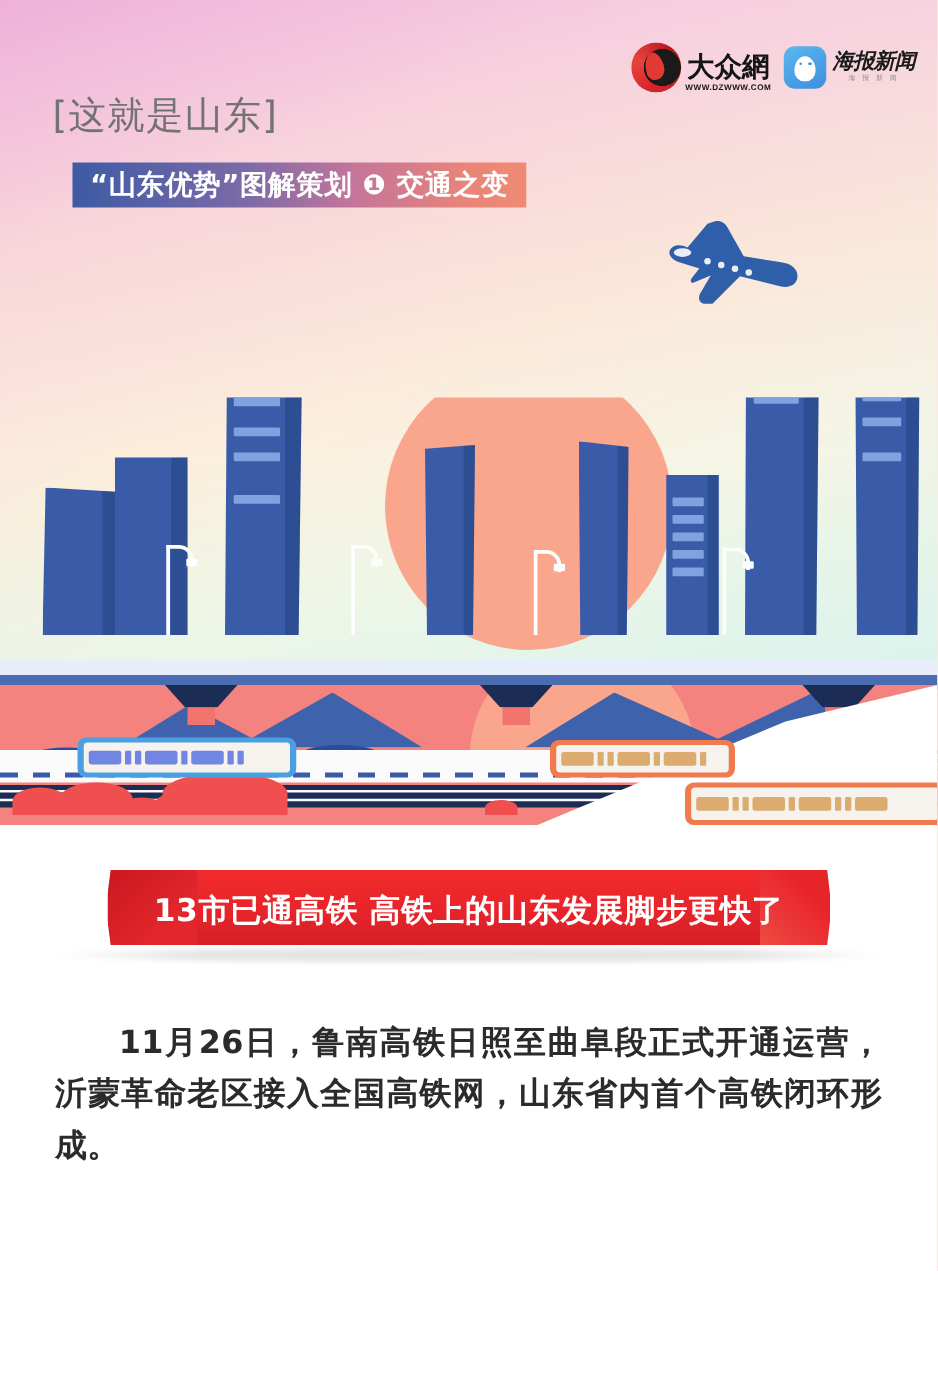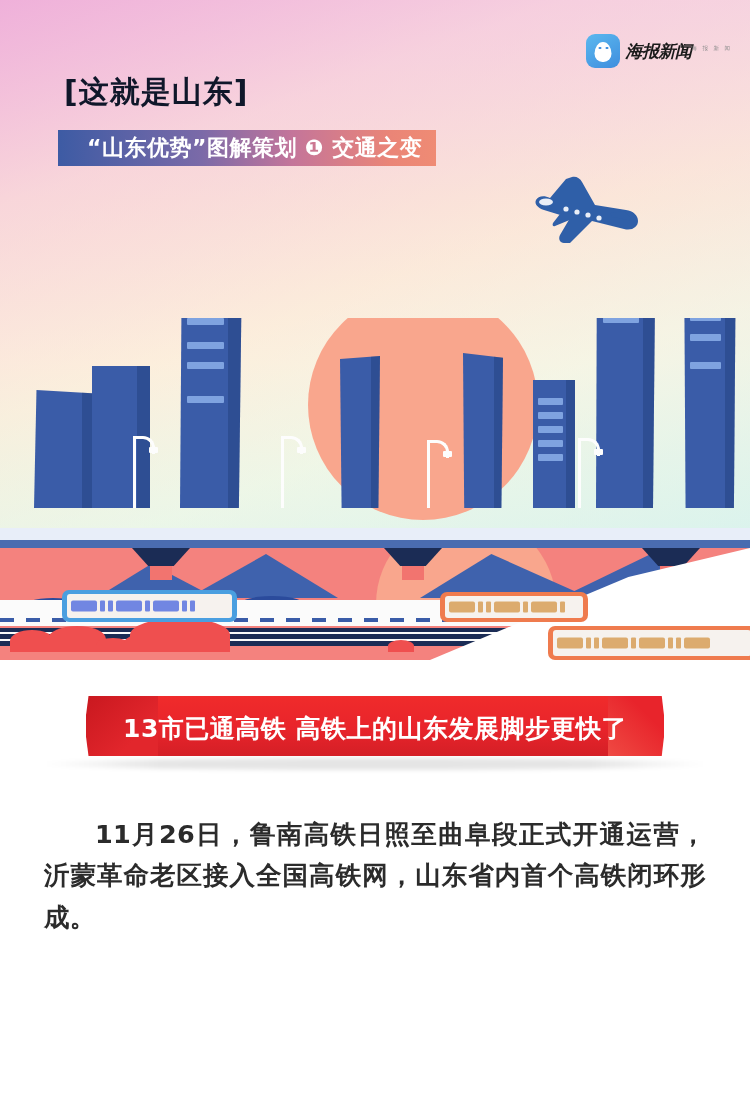--- a/index.html
+++ b/index.html
@@ -113,44 +113,44 @@
   .hb-seal::before, .hb-seal::after {
     content: "";
     position: absolute;
     top: 5px;
     width: 2.6px; height: 2.6px;
     border-radius: 50%;
     background: #3f8ede;
   }
   .hb-seal::before { left: 3.5px; }
   .hb-seal::after  { right: 3.5px; }
-  .hb-word { display: flex; flex-direction: row; line-height: 1; }
+  .hb-word { display: flex; flex-direction: column; line-height: 1; align-items: center; }
   .hb-cn {
     font-family: "DejaVu Sans", sans-serif;
     font-weight: bold;
     font-size: 17px;
     color: #1a1a1a;
     font-style: italic;
     letter-spacing: -0.5px;
   }
   .hb-sub {
     font-size: 5.5px;
     color: #8d8d8d;
     letter-spacing: 2px;
     margin-top: 3px;
   }
 
   
   .bracket-title {
     position: absolute;
-    left: 64px; top: 72px;
+    left: 42px; top: 72px;
     font-family: "DejaVu Sans", sans-serif;
     font-size: 30px;
-    font-weight: bold;
-    color: #0f172a;
+    font-weight: normal;
+    color: #737373;
     letter-spacing: 1px;
     white-space: nowrap;
   }
 
   
   .ribbon {
     position: absolute;
     left: 58px; top: 130px;
     height: 36px;
     padding: 0 14px;
@@ -158,21 +158,20 @@
     align-items: center;
     background: linear-gradient(to right, #3d5ba4 0%, #7b6aa8 38%, #c4759a 62%, #ea8577 88%, #ef8b74 100%);
     white-space: nowrap;
   }
   .ribbon-text {
     font-family: "DejaVu Sans", sans-serif;
     font-size: 22px;
     font-weight: bold;
     color: #ffffff;
     letter-spacing: 0.5px;
-    margin-left: 15px;
   }
 
   
   .headline {
     position: absolute;
     left: 56px; top: 192px;
     font-family: "DejaVu Sans", sans-serif;
     font-size: 48px;
     font-weight: bold;
     line-height: 1.22;
@@ -452,20 +451,27 @@
 </style>
 </head>
 <body>
 
 <div id="poster">
 
   <div class="hero">
     <div class="hero-bg"></div>
 
     <div class="logo-row">
+      <div class="logo-dz">
+        <div class="dz-flame"></div>
+        <div class="dz-word">
+          <span class="dz-cn">大众網</span>
+          <span class="dz-url">WWW.DZWWW.COM</span>
+        </div>
+      </div>
       <div class="logo-hb">
         <div class="hb-app">
           <div class="hb-seal"></div>
         </div>
         <div class="hb-word">
           <span class="hb-cn">海报新闻</span>
           <span class="hb-sub">海 报 新 闻</span>
         </div>
       </div>
     </div>

